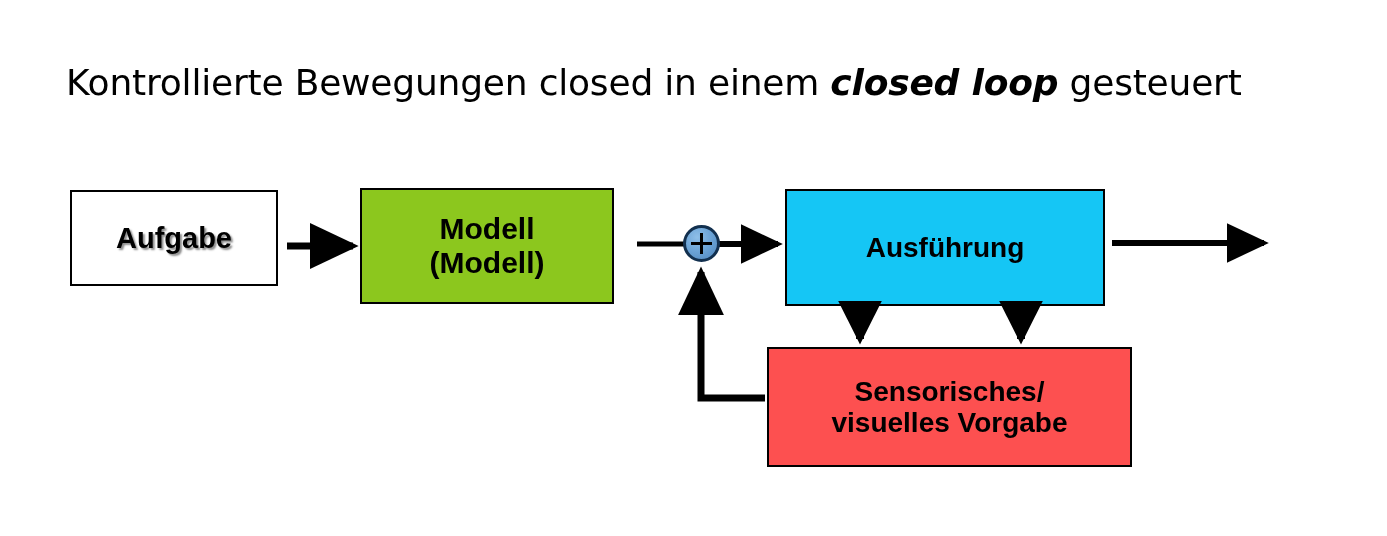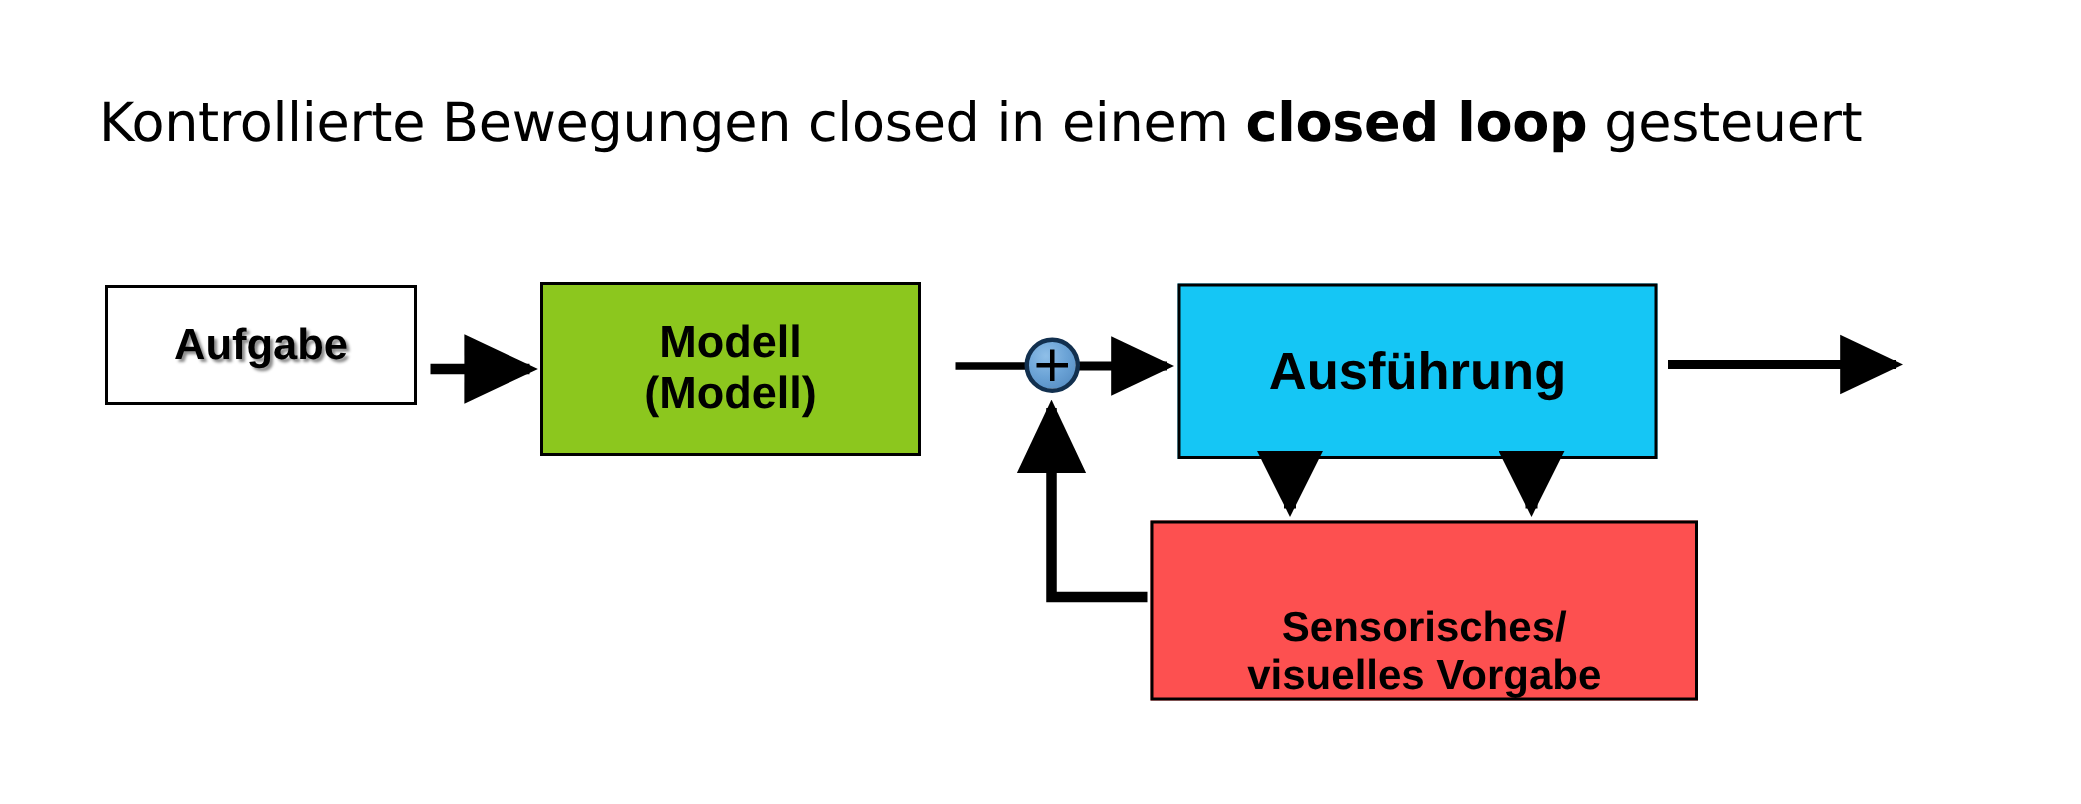--- a/index.html
+++ b/index.html
@@ -23,63 +23,62 @@
     top: 62px;
     width: 1290px;
     font-family: "DejaVu Sans", sans-serif;
     font-size: 36px;
     font-weight: 400;
     color: #000000;
     line-height: 1.15;
     white-space: nowrap;
     letter-spacing: -0.2px;
   }
-  #title .strong { font-weight: 700; }
+  #title .strong { font-weight: 700; font-style: italic; }
 
   
   .node {
     position: absolute;
     box-sizing: border-box;
     border: 2px solid #000000;
     display: flex;
     align-items: center;
     justify-content: center;
     text-align: center;
     font-family: "Liberation Sans", sans-serif;
     font-weight: 700;
     color: #000000;
     line-height: 1.12;
   }
   .node .label { display: block; width: 100%; }
 
   #node-aufgabe {
     left: 70px;  top: 190px;
-    width: 208px; height: 80px;
+    width: 208px; height: 96px;
     background: #ffffff;
     font-size: 29px;
     text-shadow: 2px 2px 2px rgba(0,0,0,0.45);
   }
   #node-modell {
     left: 360px; top: 188px;
     width: 254px; height: 116px;
     background: #8CC71E;
     font-size: 30px;
   }
   #node-ausfuehrung {
     left: 785px; top: 189px;
     width: 320px; height: 117px;
     background: #15C6F5;
-    font-size: 35px;
+    font-size: 28px;
   }
   #node-feedback {
     left: 767px; top: 347px;
     width: 365px; height: 120px;
     background: #FD5050;
     font-size: 28px;
-    align-items: flex-end;
   }
 
   
   #sum-junction {
     position: absolute;
     left: 683px; top: 225px;
     width: 37px; height: 37px;
     border-radius: 50%;
     background: radial-gradient(circle at 36% 30%, #8fbfe8 0%, #6ba3d6 48%, #4f86bd 100%);
     border: 3px solid #12304f;

